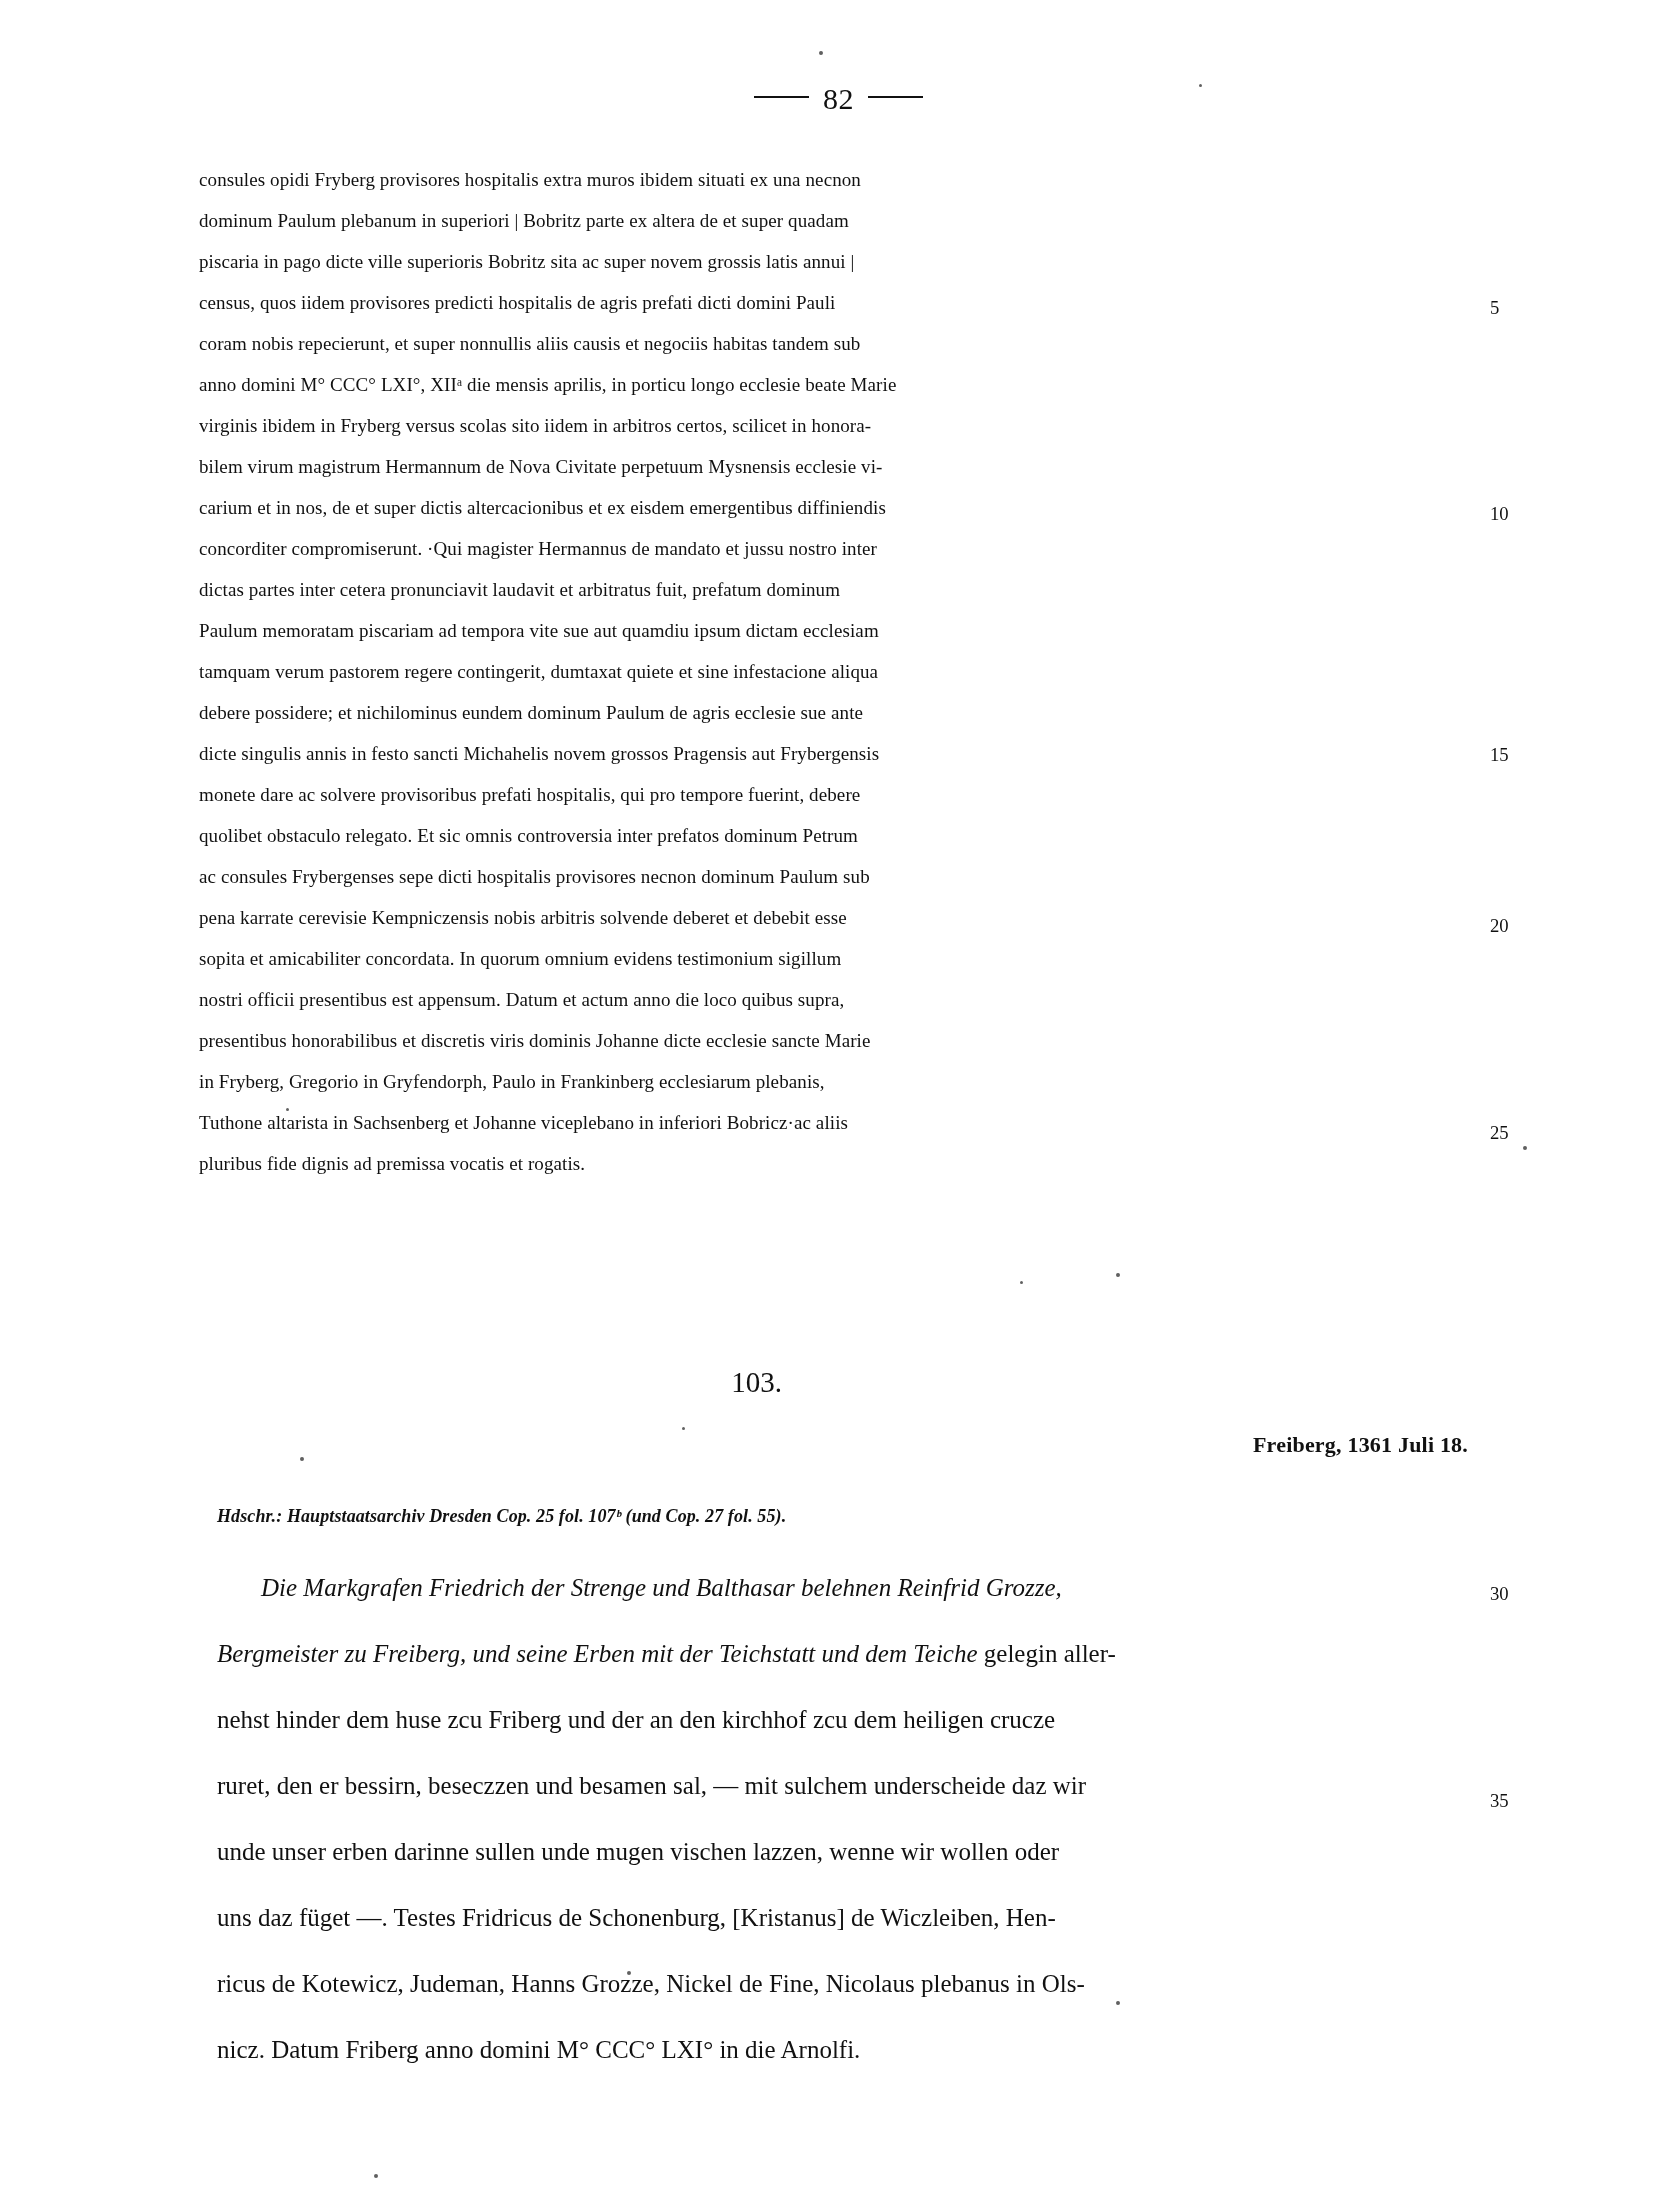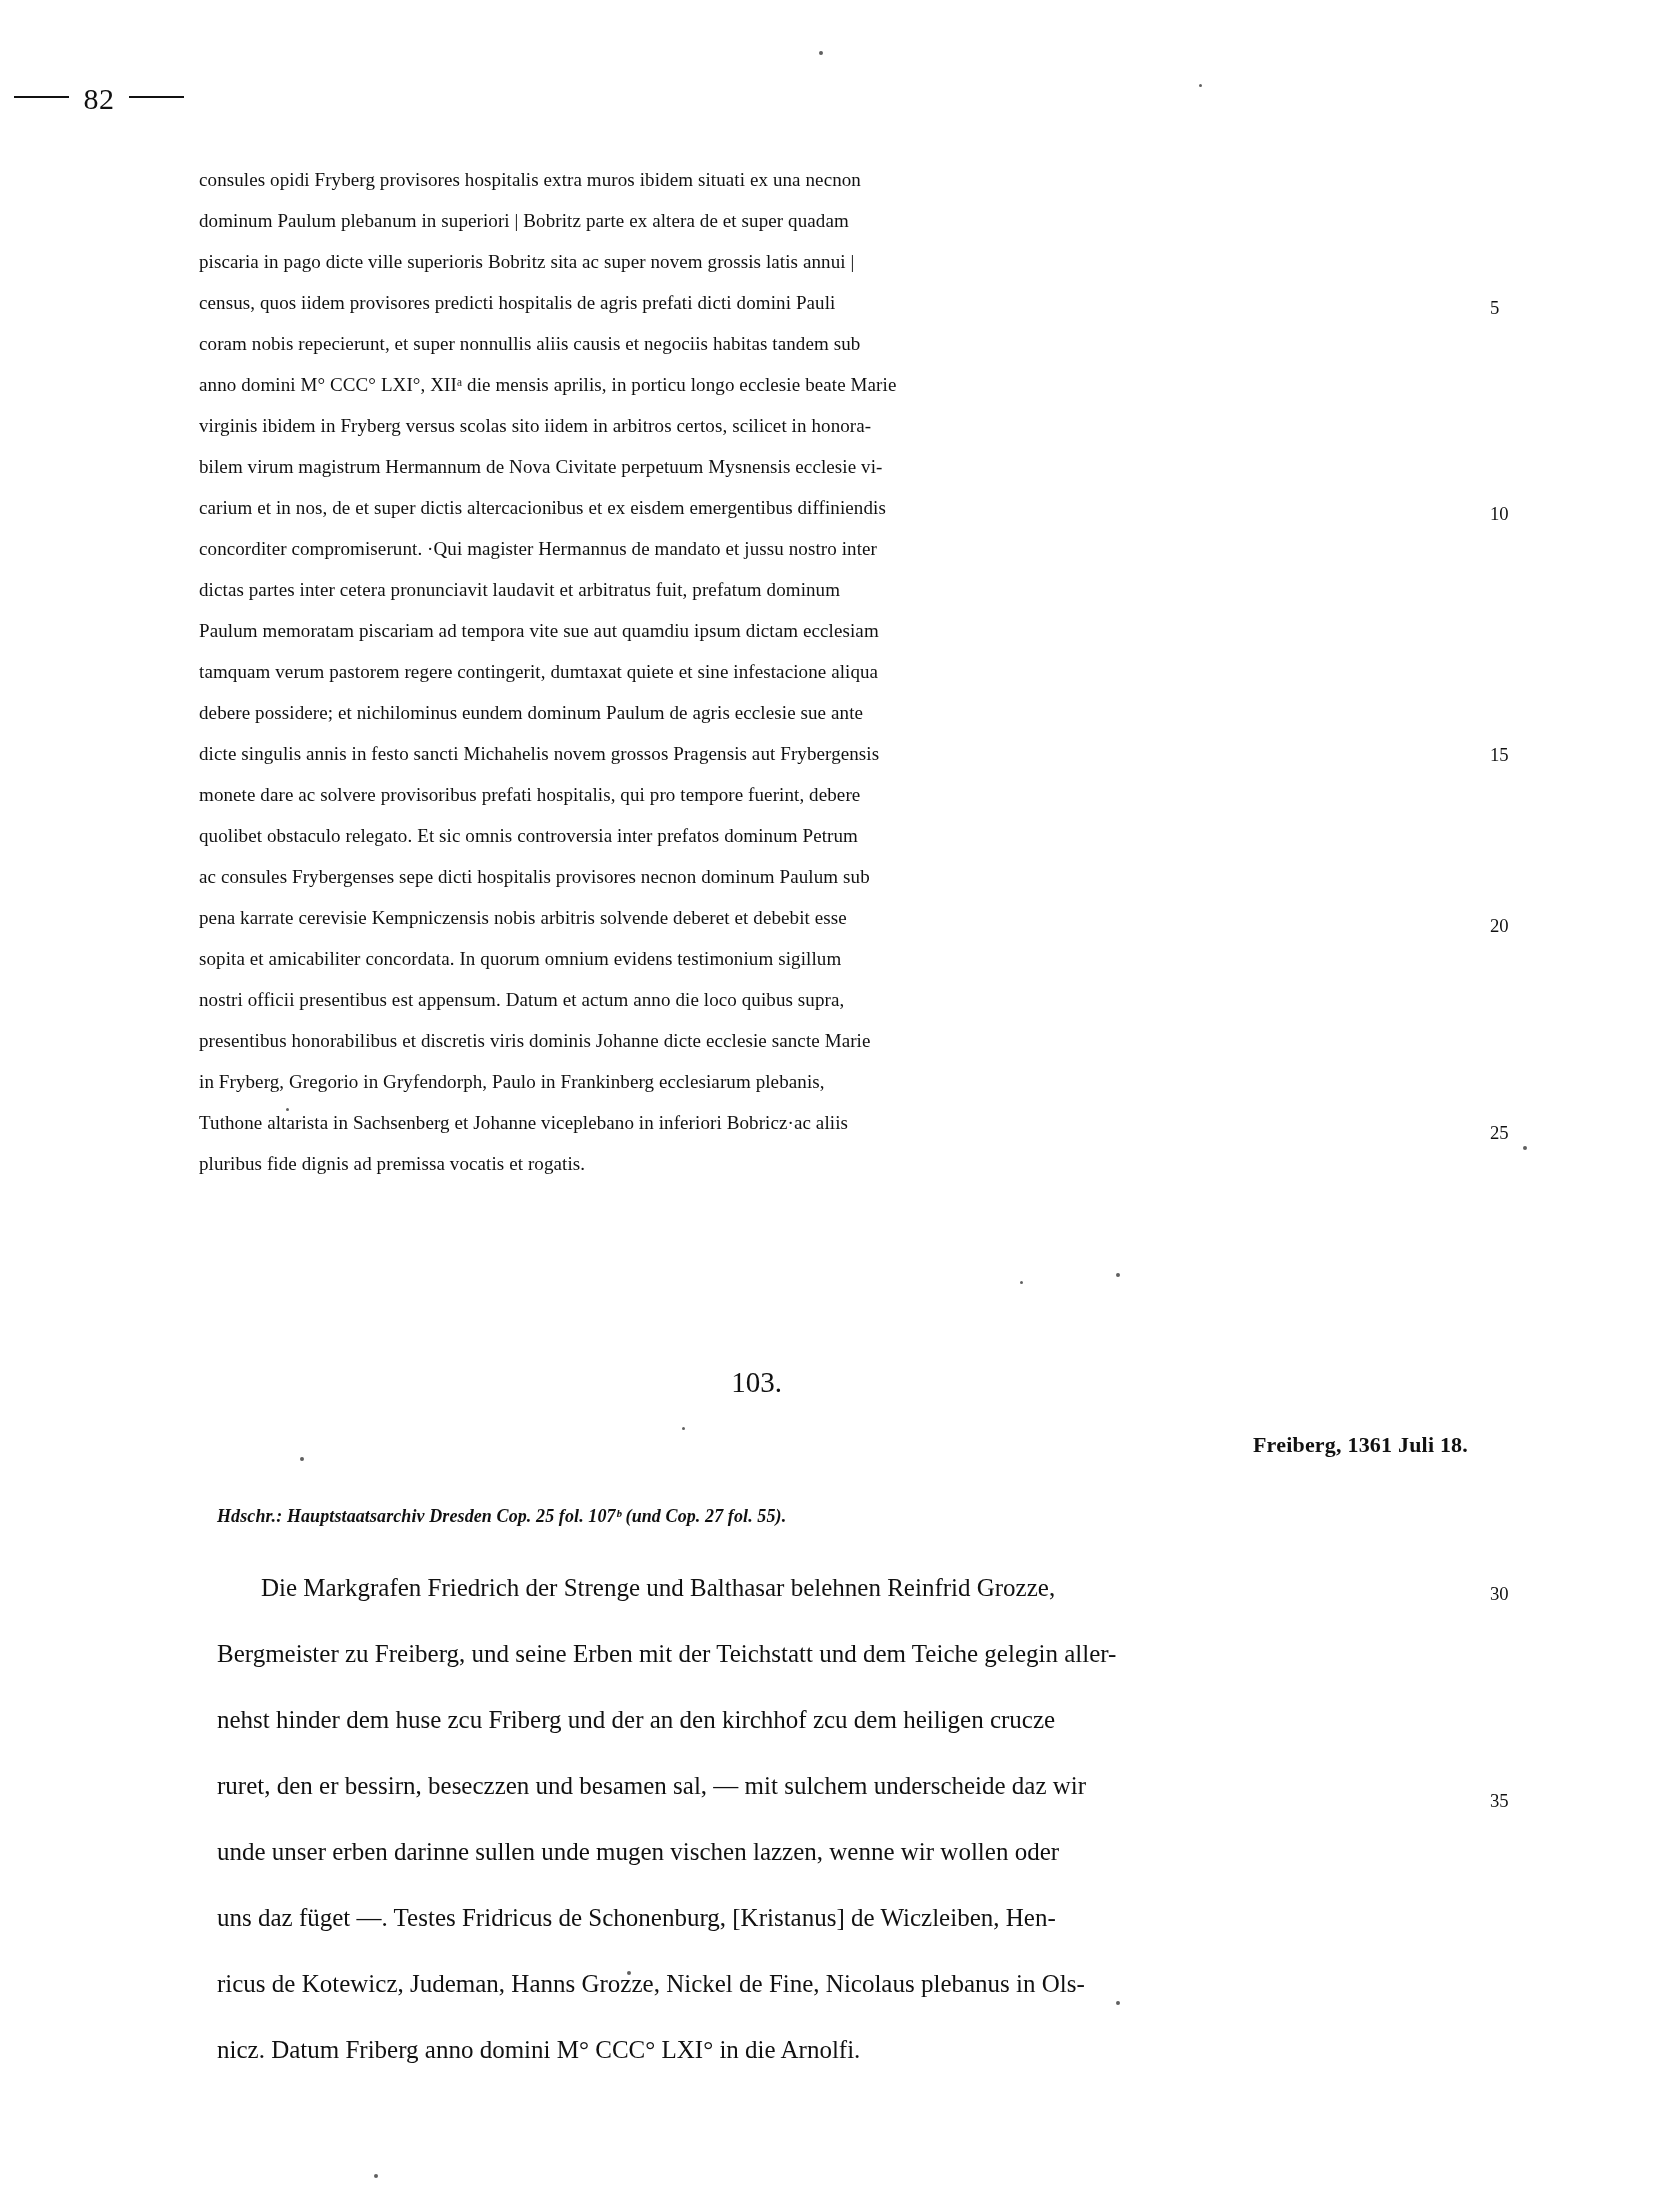--- a/index.html
+++ b/index.html
@@ -22,21 +22,21 @@
     box-sizing: border-box;
     padding: 0;
   }
 
   
   .page-header {
     position: absolute;
     top: 82px;
     left: 0;
     width: 1677px;
-    text-align: left;
+    text-align: center;
     font-size: 29px;
     letter-spacing: 0.5px;
   }
   .page-header .rule {
     display: inline-block;
     width: 55px;
     height: 1.6px;
     background: #111;
     vertical-align: middle;
     margin: 0 14.3px;
@@ -106,20 +106,21 @@
   .regest {
     position: absolute;
     top: 1542px;
     left: 217px;
     width: 1251px;
     font-size: 25px;
     line-height: 41px;
     text-align: justify;
   }
   .regest .ital {
+    font-style: italic;
   }
   .indent {
     text-indent: 44px;
   }
 
   
   .speck {
     position: absolute;
     background: #2b2b2b;
     border-radius: 50%;

